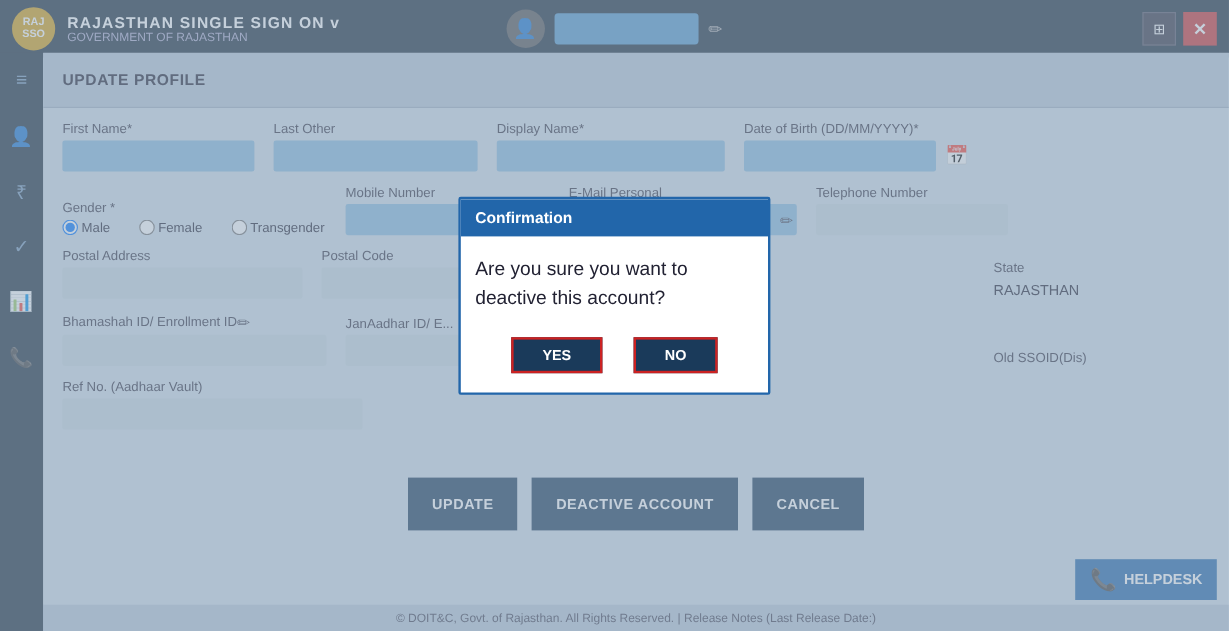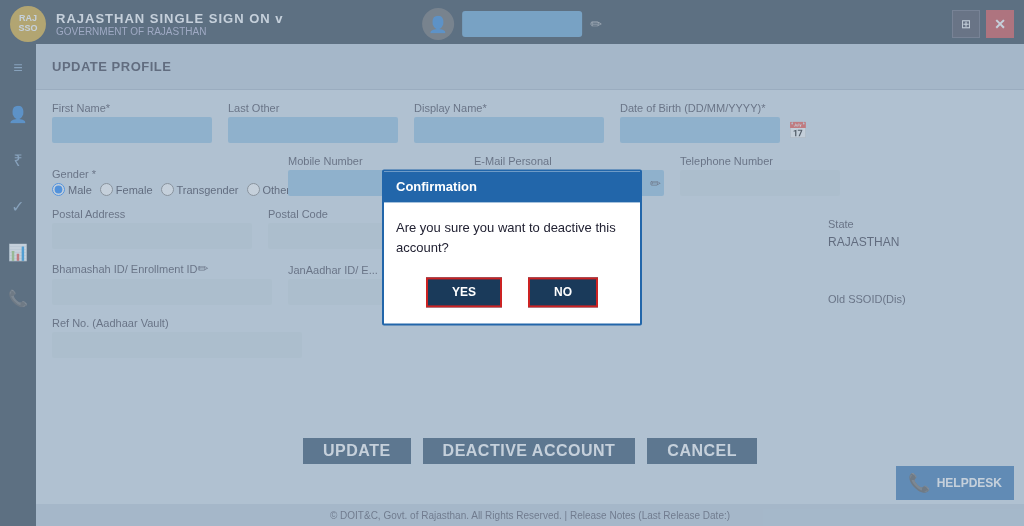--- a/index.html
+++ b/index.html
@@ -117,44 +117,43 @@
       height: 26px; width: 100%;
       padding: 0 6px; font-size: 11px; color: #334;
     }
 
     .field-w120 { width: 160px; }
     .field-w140 { width: 170px; }
     .field-w160 { width: 190px; }
 
     
     .gender-field { display: flex; flex-direction: column; gap: 3px; }
-    .gender-options { display: flex; align-items: center; gap: 8px; font-size: 11px; color: #223; }
+    .gender-options { display: flex; align-items: center; gap: 24px; font-size: 11px; color: #223; }
     .gender-options label { display: flex; align-items: center; gap: 3px; cursor: pointer; }
 
     
     .input-with-icon { position: relative; display: inline-flex; align-items: center; }
     .input-with-icon input { padding-right: 26px; }
     .input-icon-btn {
       position: absolute; right: 3px;
       color: #445; cursor: pointer; font-size: 13px;
     }
 
     
     .static-value { font-size: 12px; color: #223; font-weight: 500; padding-top: 2px; }
 
     
     .buttons-row {
       display: flex; justify-content: center; gap: 12px;
       margin-top: 16px;
     }
     .btn {
-      padding: 4px 20px; font-size: 16px; font-weight: bold;
+      padding: 15px 20px; font-size: 12px; font-weight: bold;
       border: none; cursor: pointer; letter-spacing: 0.5px;
       text-transform: uppercase;
-      margin-top: 40px;
     }
     .btn-update { background: #1a3a5a; color: white; }
     .btn-deactive { background: #1a3a5a; color: white; }
     .btn-cancel { background: #1a3a5a; color: white; }
 
     
     .footer {
       position: absolute; bottom: 0; left: 36px; right: 0;
       height: 22px; background: #b8c8d8;
       display: flex; align-items: center; justify-content: center;
@@ -191,21 +190,21 @@
       overflow: hidden;
     }
     .modal-header {
       background: #2266aa;
       color: white;
       padding: 8px 12px;
       font-size: 13px; font-weight: bold;
     }
     .modal-body {
       padding: 16px 12px 12px;
-      font-size: 13px; color: #223; line-height: 1.5;
+      font-size: 16px; color: #223; line-height: 1.5;
     }
     .modal-buttons {
       display: flex; justify-content: center; gap: 26px;
       padding: 8px 12px 16px;
     }
     .modal-btn-yes {
       background: #1a3a5a; color: white;
       border: 2px solid #cc2222;
       padding: 6px 24px; font-size: 12px; font-weight: bold;
       cursor: pointer;

